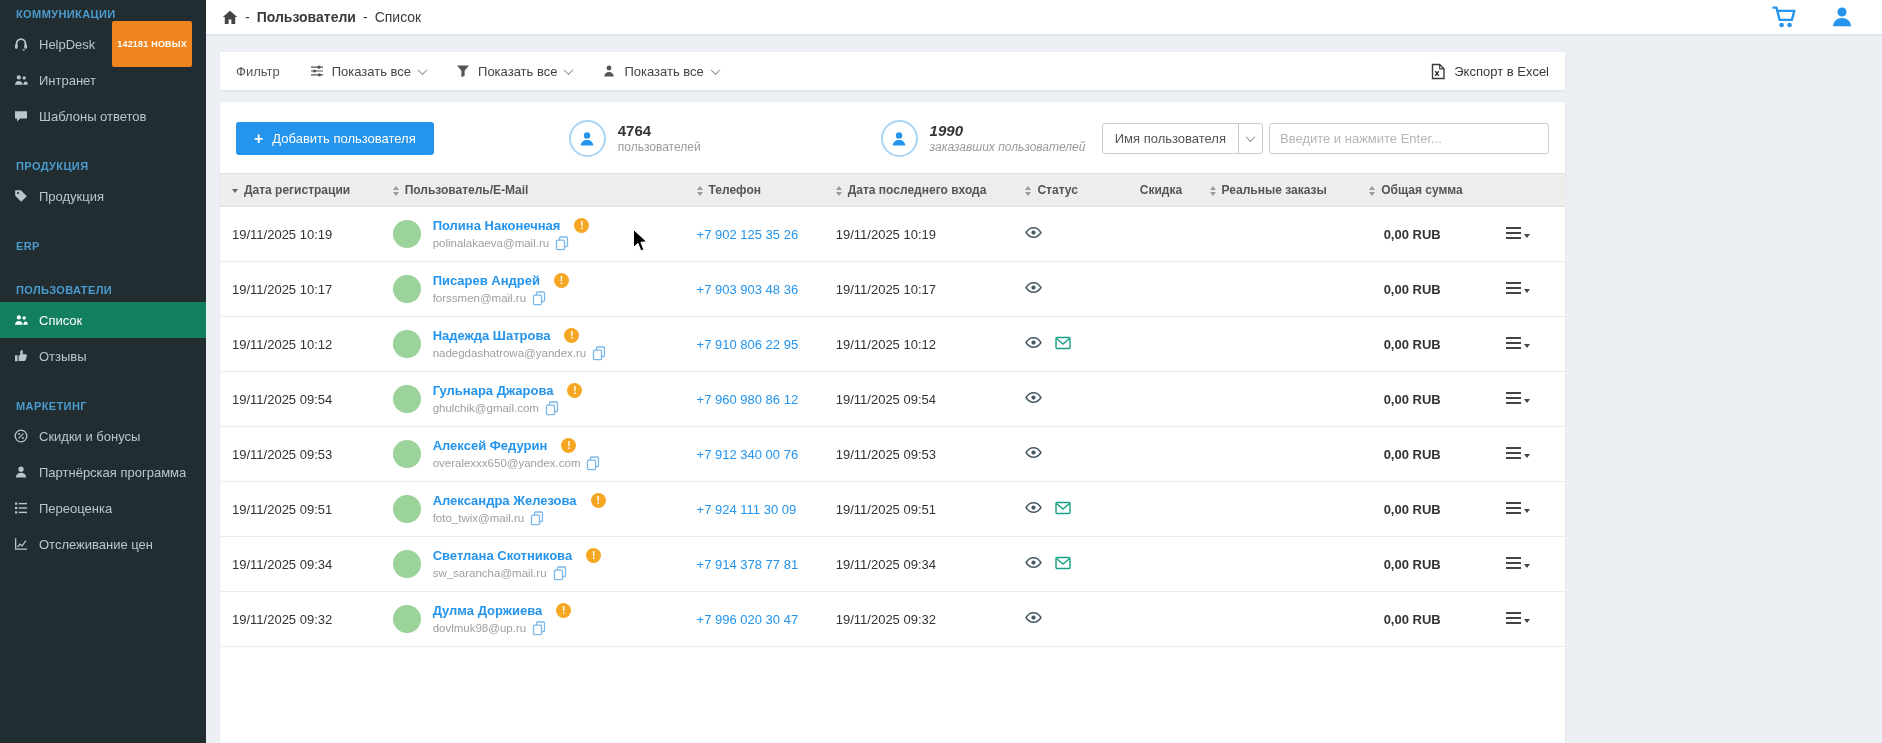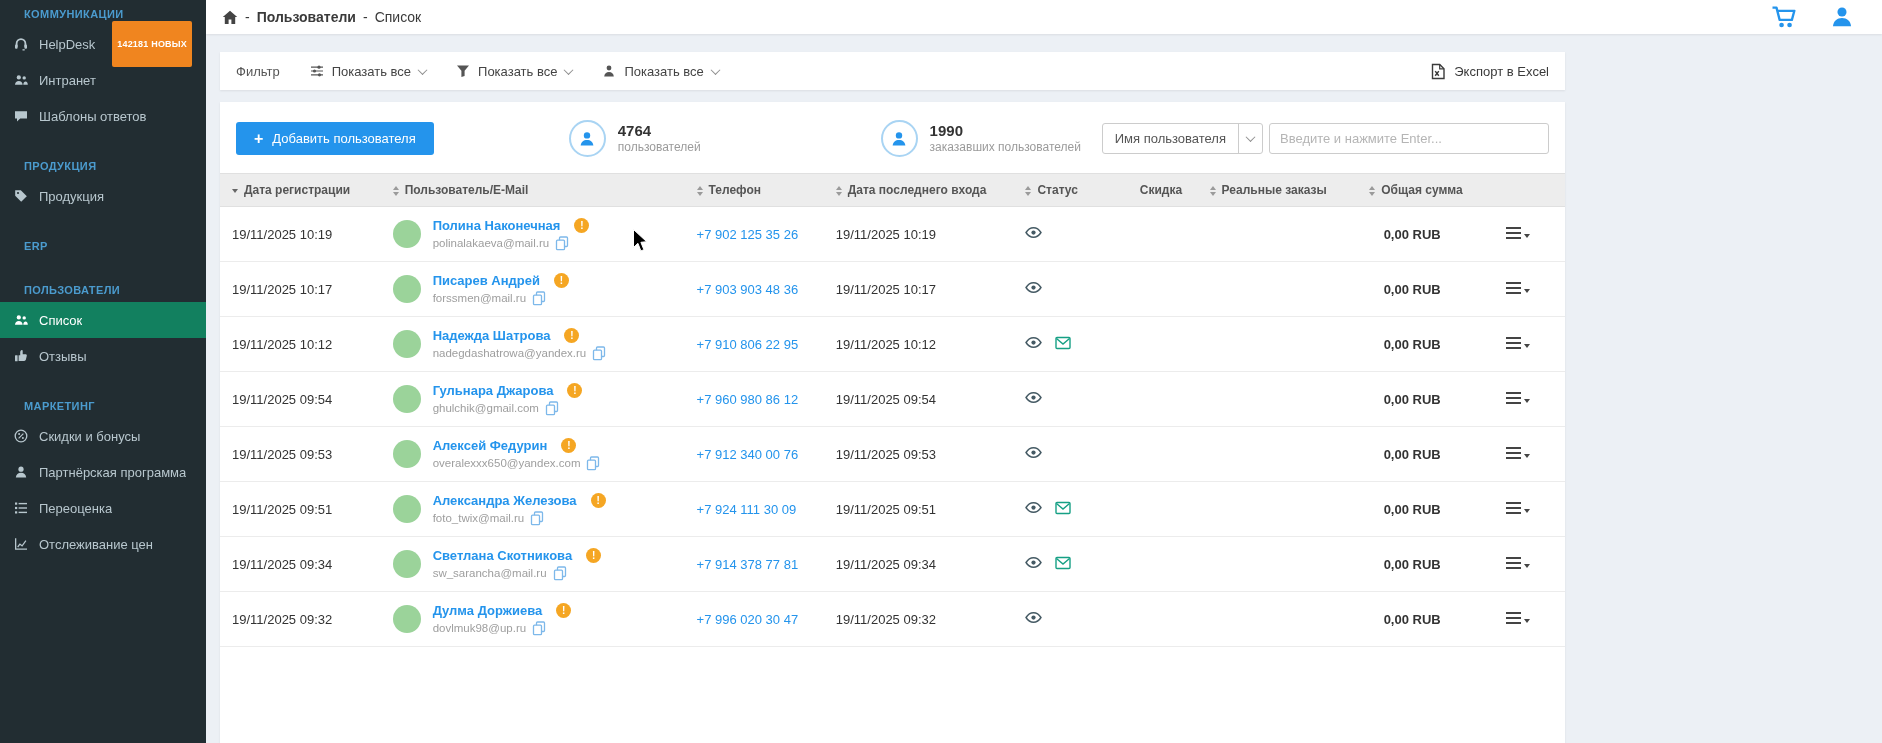--- a/index.html
+++ b/index.html
@@ -5,21 +5,21 @@
   * { box-sizing: border-box; }
   html,body { margin:0; padding:0; }
   body {
     width:1882px; height:743px; overflow:hidden; position:relative;
     background:#ecf0f5;
     font-family:"Liberation Sans", sans-serif;
     -webkit-font-smoothing:antialiased;
   }
   
   .sidebar { position:absolute; left:0; top:0; width:206px; height:743px; background:#222d32; z-index:5; }
-  .side-header { padding:8px 16px 6px; color:#4b9bce; font-size:11px; font-weight:bold; letter-spacing:.4px;margin-left:8px; }
+  .side-header { padding:8px 16px 6px; color:#4b9bce; font-size:11px; font-weight:bold; letter-spacing:.4px; }
   .side-section + .side-section .side-header { margin-top:18px; }
   .side-item { display:flex; align-items:center; gap:11px; height:36px; padding:0 14px; color:#b8c7ce; font-size:13px; cursor:pointer; }
   .side-item .lbl { white-space:nowrap; overflow:hidden; text-overflow:ellipsis; }
   .side-item.active { background:#12805f; color:#fff; }
   .side-item svg { flex:0 0 14px; }
   .side-badge { margin-left:auto; background:#f0851f; color:#fff; font-size:9px; font-weight:bold; padding:18px 5px; border-radius:2px; letter-spacing:.2px; }
   .side-chevron { margin-left:auto; color:#8aa4af; font-size:15px; line-height:1; }
   
   .main { position:absolute; left:206px; top:0; right:0; height:743px; }
   .topbar { height:34px; background:#fff; display:flex; align-items:center; padding:0 28px 0 16px; box-shadow:0 1px 2px rgba(0,0,0,.08); }
@@ -37,21 +37,21 @@
   .chev { width:7px; height:7px; border-right:1.6px solid #8f8f8f; border-bottom:1.6px solid #8f8f8f; transform:rotate(45deg) translate(-1px,-1px); display:inline-block; }
   .export-btn { margin-left:auto; display:flex; align-items:center; gap:8px; cursor:pointer; color:#3a3a3a; }
   
   .content-panel { margin:12px 0 0 14px; width:1345px; min-height:645px; background:#fff; box-shadow:0 1px 2px rgba(0,0,0,.08); }
   .toolbar { display:flex; align-items:center; padding:18px 16px 16px; }
   .add-btn { background:#2494ec; color:#fff; border:none; border-radius:3px; height:33px; padding:0 18px;
     font-size:13px; font-family:inherit; display:flex; align-items:center; gap:9px; cursor:pointer; }
   .add-btn .plus { font-size:16px; font-weight:bold; line-height:1; }
   .stat { display:flex; align-items:center; gap:12px; }
   .stat-1 { margin-left:135px; }
-  .stat-2 { margin-left:180px; }
+  .stat-2 { margin-left:180px;font-style:italic; }
   .stat-circle { width:37px; height:37px; border:2px solid #a9d4f3; border-radius:50%; display:flex; align-items:center; justify-content:center; color:#2494ec; }
   .stat-value { font-size:15px; font-weight:bold; color:#333; line-height:1.25; }
   .stat-label { font-size:12px; color:#9b9b9b; line-height:1.25; }
   .search-area { margin-left:auto; display:flex; align-items:center; }
   .field-select { display:flex; align-items:center; height:31px; border:1px solid #ccc; border-radius:3px; background:#fff; cursor:pointer; font-size:13px; color:#555; }
   .field-select .fs-label { padding:0 12px; }
   .field-select .fs-caret { border-left:1px solid #ccc; height:100%; width:24px; display:flex; align-items:center; justify-content:center; }
   .search-input { margin-left:6px; width:280px; height:31px; border:1px solid #ccc; border-radius:3px; padding:0 10px; font-size:13px; font-family:inherit; color:#555; }
   .search-input::placeholder { color:#b5b5b5; }
   

